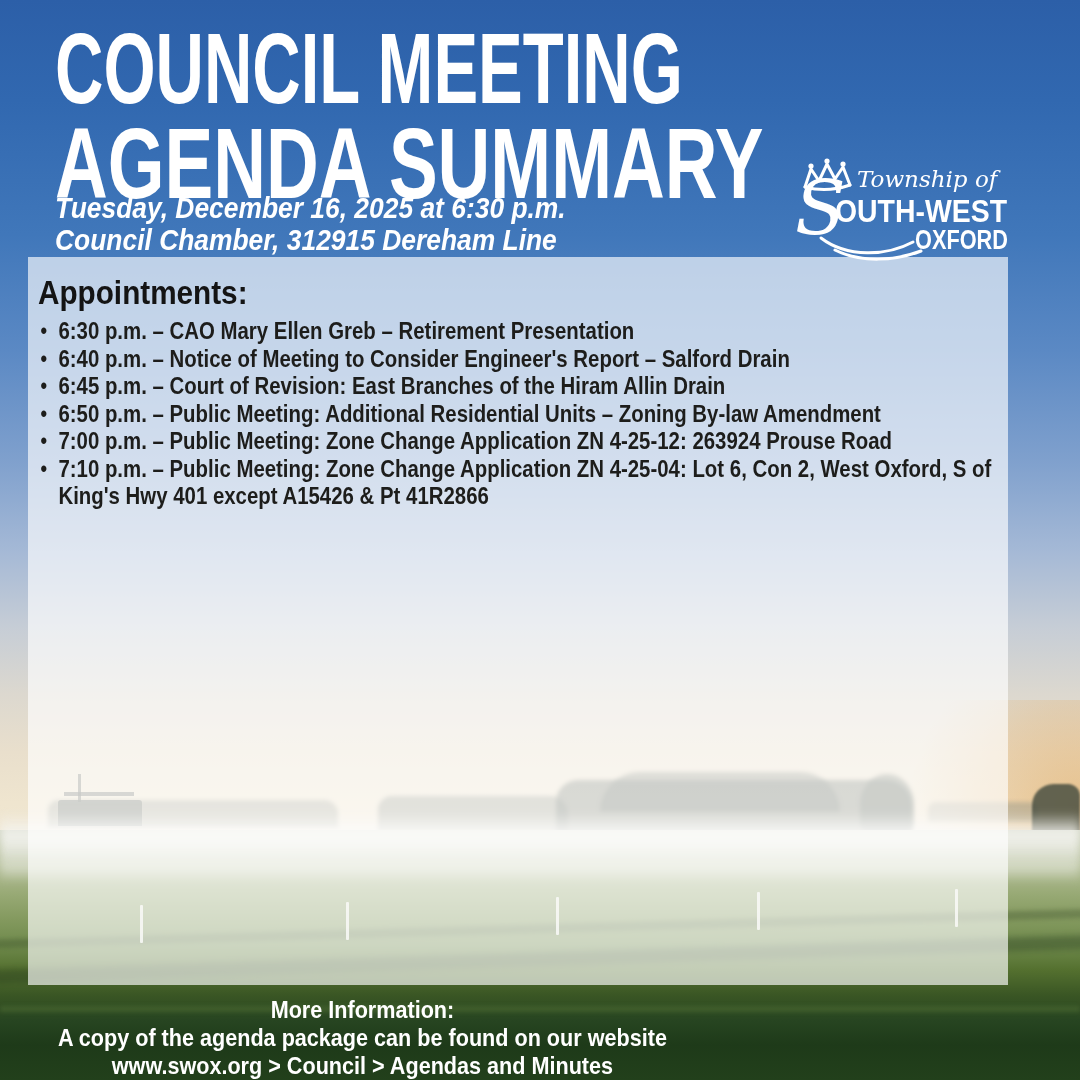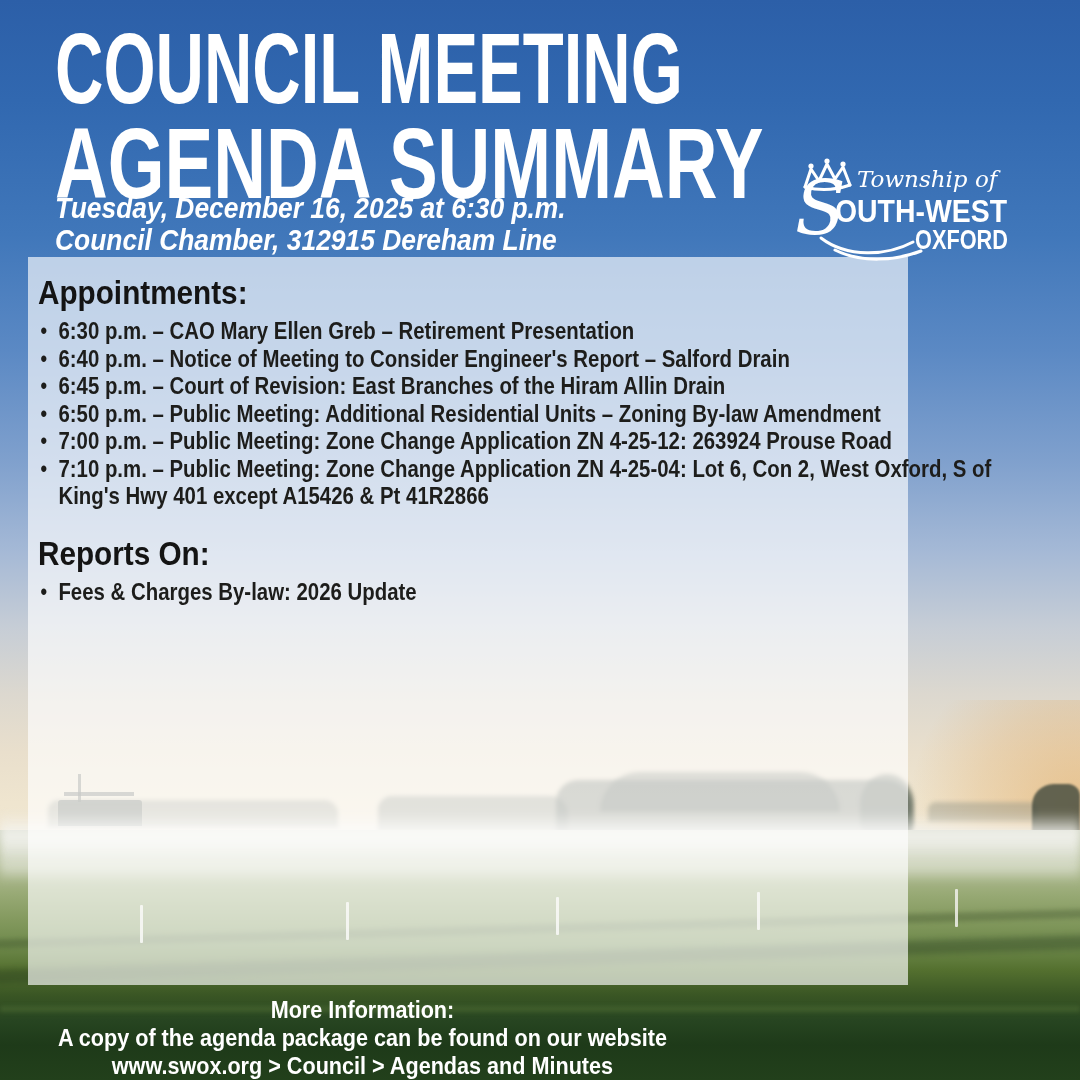--- a/index.html
+++ b/index.html
@@ -54,21 +54,21 @@
   .title-line{position:absolute;left:55px;color:#ffffff;font-weight:bold;font-size:100px;line-height:100px;white-space:nowrap;transform-origin:left top;letter-spacing:0;}
   .t1{top:18px;transform:scaleX(.67);}
   .t2{top:113px;transform:scaleX(.73);}
   .sub-line{position:absolute;left:55px;color:#ffffff;font-weight:bold;font-style:italic;font-size:30px;line-height:34px;white-space:nowrap;transform-origin:left top;transform:scaleX(.88);}
   .s1{top:191px;}
   .s2{top:223px;}
   
   .logo{position:absolute;left:795px;top:158px;width:245px;height:104px;}
   
   .panel{
-    position:absolute;left:28px;top:257px;width:880px;height:728px;
+    position:absolute;left:28px;top:257px;width:980px;height:728px;
     background:rgba(255,255,255,.65);
   }
   .panel-inner{position:absolute;left:10px;top:18px;right:4px;color:#1d1d1b;}
   .sec h2{
     margin:0 0 6px 0;font-size:33px;line-height:36px;font-weight:bold;
     transform:scaleX(.9);transform-origin:left top;white-space:nowrap;color:#141414;
   }
   .sec ul{
     list-style:none;margin:0;padding:0;width:1176px;
     transform:scaleX(.85);transform-origin:left top;
@@ -151,26 +151,20 @@
         <ul>
           <li>6:30 p.m. – CAO Mary Ellen Greb – Retirement Presentation</li>
           <li>6:40 p.m. – Notice of Meeting to Consider Engineer's Report – Salford Drain</li>
           <li>6:45 p.m. – Court of Revision: East Branches of the Hiram Allin Drain</li>
           <li>6:50 p.m. – Public Meeting: Additional Residential Units – Zoning By-law Amendment</li>
           <li>7:00 p.m. – Public Meeting: Zone Change Application ZN 4-25-12: 263924 Prouse Road</li>
           <li>7:10 p.m. – Public Meeting: Zone Change Application ZN 4-25-04: Lot 6, Con 2, West Oxford, S of King's Hwy 401 except A15426 &amp; Pt 41R2866</li>
         </ul>
       </div>
 
-      <div class="sec">
-        <h2>Reports On:</h2>
-        <ul>
-          <li>Fees &amp; Charges By-law: 2026 Update</li>
-        </ul>
-      </div>
 
 
     </div>
   </div>
 
   <div class="footer">
     <div>More Information:</div>
     <div>A copy of the agenda package can be found on our website</div>
     <div>www.swox.org &gt; Council &gt; Agendas and Minutes</div>
   </div>

